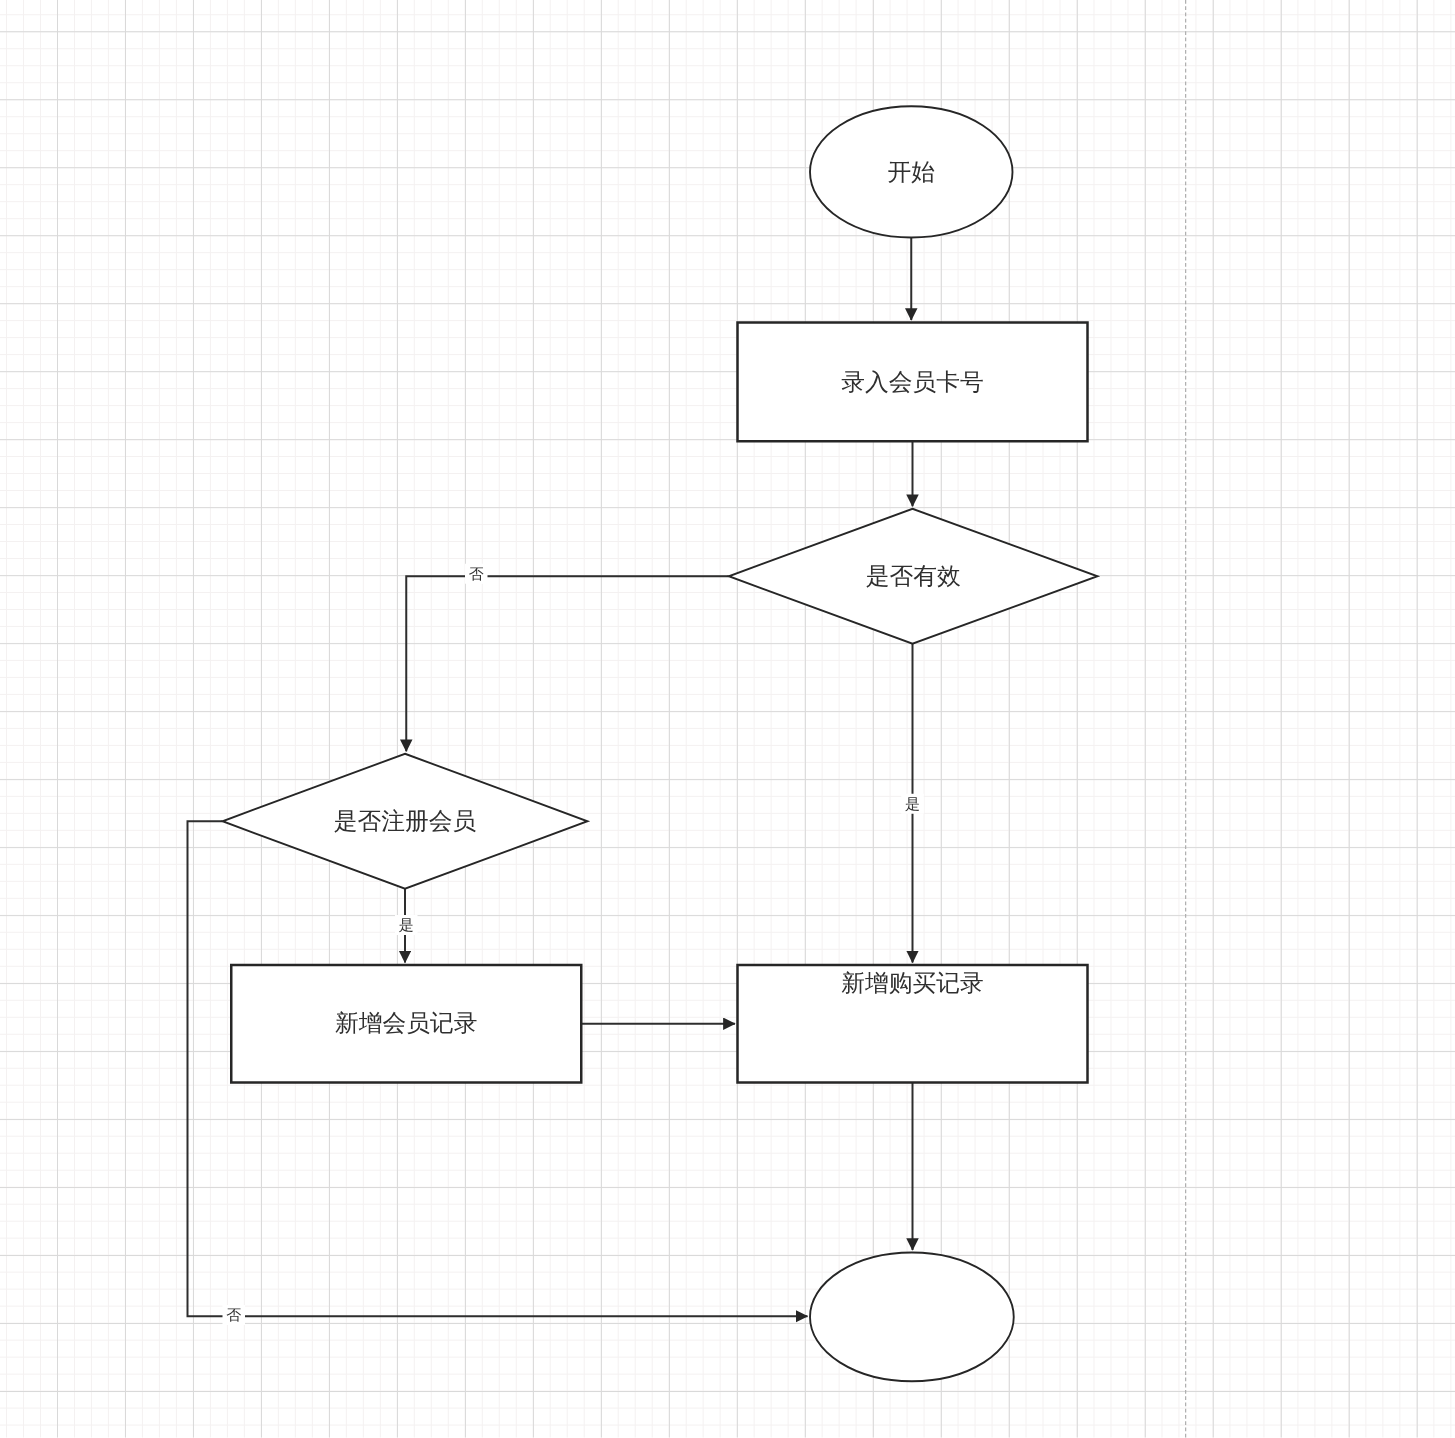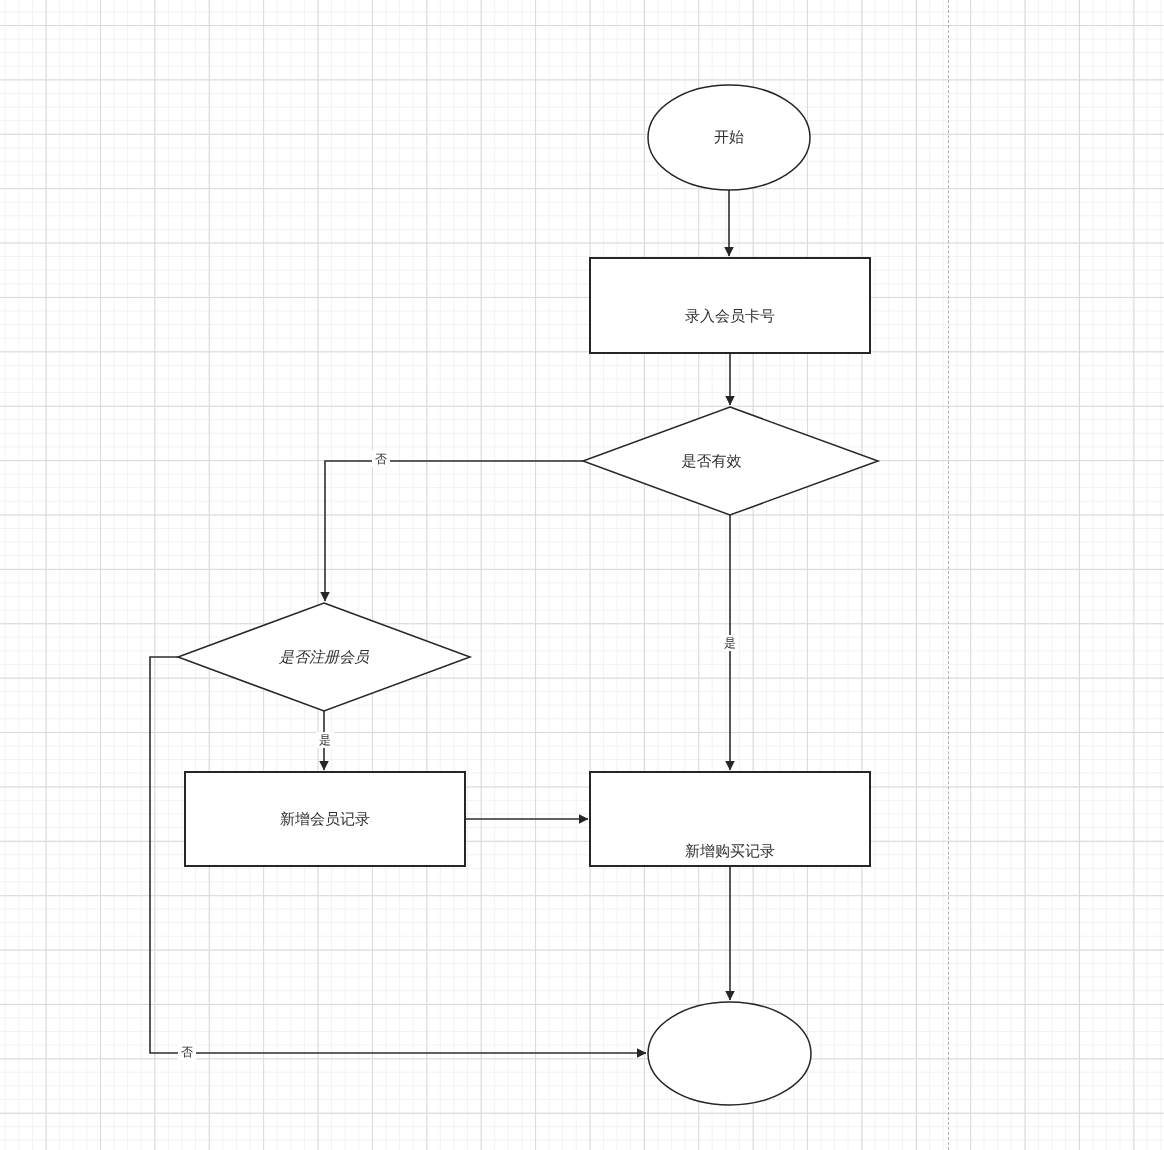--- a/index.html
+++ b/index.html
@@ -18,21 +18,21 @@
     background-size: 54.4px 100%, 100% 54.4px, 13.6px 13.6px, 13.6px 13.6px;
     background-position: 45.6px 0, 0 25px, 4.8px 11.4px, 4.8px 11.4px;
   }
   .page-divider {
     position: absolute; left: 948px; top: 0; bottom: 0; width: 0;
     border-left: 1.5px dashed #b0b0b0;
   }
   svg.flow { position: absolute; left: 0; top: 0; }
   .node-label {
     position: absolute; display: flex; align-items: center; justify-content: center;
-    font-size: 15px; color: #2f2f2f; text-align: center; pointer-events: none;
+    font-size: 19px; color: #2f2f2f; text-align: center; pointer-events: none;
     white-space: nowrap;
   }
   .edge-label {
     position: absolute; display: flex; align-items: center; justify-content: center;
     font-size: 12px; color: #2f2f2f; background: #ffffff; padding: 0 1px;
     white-space: nowrap; line-height: 14px;
   }
 </style>
 </head>
 <body>
@@ -60,24 +60,24 @@
     <ellipse cx="729" cy="137.5" rx="81" ry="52.5" fill="#ffffff" stroke="#262626" stroke-width="1.5"></ellipse>
     <rect x="590" y="258" width="280" height="95" fill="#ffffff" stroke="#262626" stroke-width="2"></rect>
     <path d="M730,407 L878,461 L730,515 L583,461 Z" fill="#ffffff" stroke="#262626" stroke-width="1.5"></path>
     <path d="M324,603 L470,657 L324,711 L178,657 Z" fill="#ffffff" stroke="#262626" stroke-width="1.5"></path>
     <rect x="185" y="772" width="280" height="94" fill="#ffffff" stroke="#262626" stroke-width="2"></rect>
     <rect x="590" y="772" width="280" height="94" fill="#ffffff" stroke="#262626" stroke-width="2"></rect>
     <ellipse cx="729.5" cy="1053.5" rx="81.5" ry="51.5" fill="#ffffff" stroke="#262626" stroke-width="1.5"></ellipse>
   </svg>
 
   <div class="node-label" style="left:648px; top:85px; width:162px; height:105px;">开始</div>
-  <div class="node-label" style="left:590px; top:258px; width:280px; height:95px;margin-top:11px;">录入会员卡号</div>
-  <div class="node-label" style="left:564px; top:407px; width:295px; height:108px;">是否有效</div>
-  <div class="node-label" style="left:178px; top:603px; width:292px; height:108px;font-style:italic;">是否注册会员</div>
+  <div class="node-label" style="left:590px; top:258px; width:280px; height:95px;">录入会员卡号</div>
+  <div class="node-label" style="left:583px; top:407px; width:295px; height:108px;">是否有效</div>
+  <div class="node-label" style="left:178px; top:603px; width:292px; height:108px;">是否注册会员</div>
   <div class="node-label" style="left:185px; top:772px; width:280px; height:94px;font-family:Liberation Serif, serif;">新增会员记录</div>
-  <div class="node-label" style="left:590px; top:804px; width:280px; height:94px;">新增购买记录</div>
+  <div class="node-label" style="left:590px; top:740px; width:280px; height:94px;">新增购买记录</div>
 
   <div class="edge-label" style="left:372px; top:451px; width:16px; height:16px;">否</div>
   <div class="edge-label" style="left:721px; top:635px; width:16px; height:16px;">是</div>
   <div class="edge-label" style="left:316px; top:732px; width:16px; height:16px;">是</div>
   <div class="edge-label" style="left:178px; top:1044px; width:16px; height:16px;">否</div>
 
 </div>
 
 </body></html>

